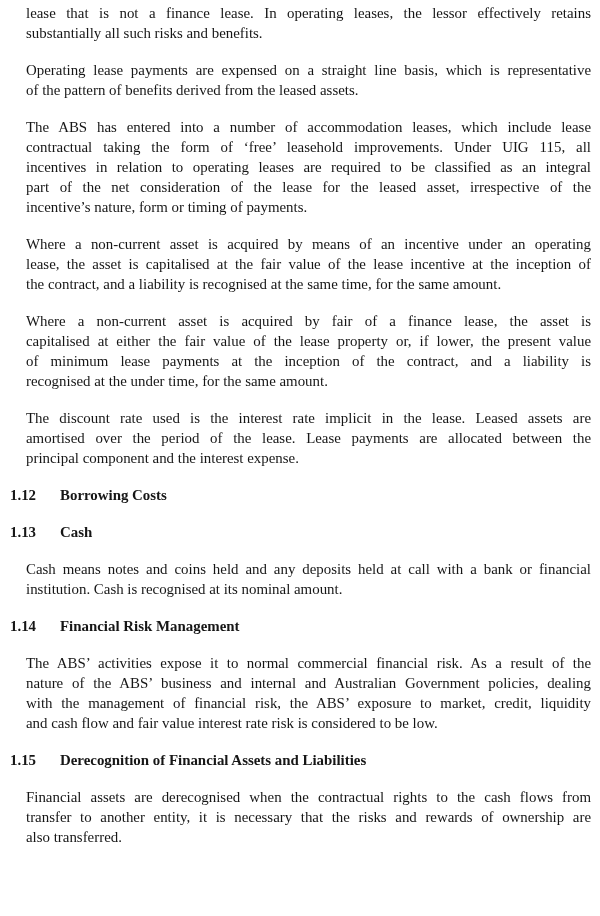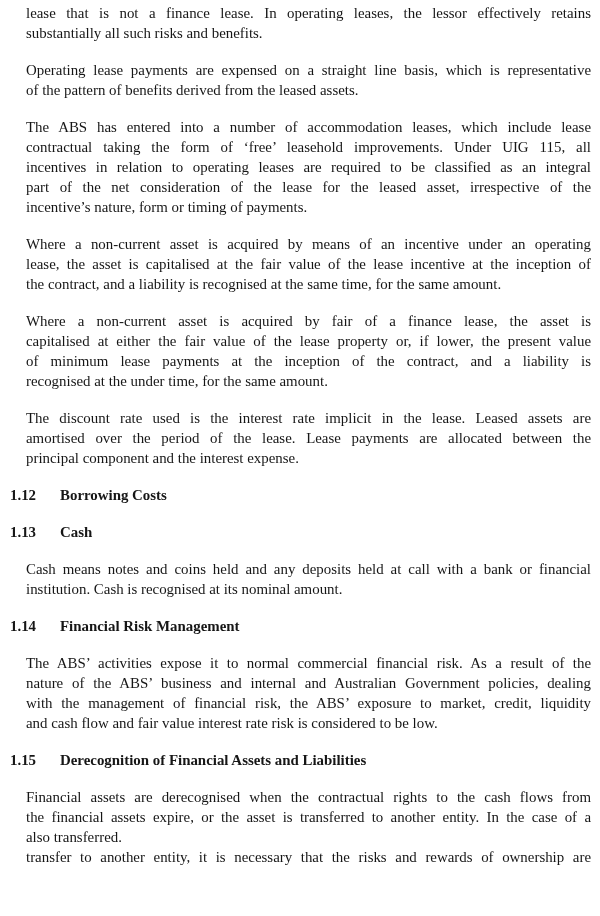--- a/index.html
+++ b/index.html
@@ -114,18 +114,17 @@
     <div class="line">with the management of financial risk, the ABS’ exposure to market, credit, liquidity</div>
     <div class="line last">and cash flow and fair value interest rate risk is considered to be low.</div>
   </div>
 
   <div class="heading">
     <span class="num">1.15</span><span>Derecognition of Financial Assets and Liabilities</span>
   </div>
 
   <div class="para">
     <div class="line">Financial assets are derecognised when the contractual rights to the cash flows from</div>
-    <div class="line">the financial assets expire, or the asset is transferred to another entity.  In the case of a</div>
+    <div class="line">transfer to another entity, it is necessary that the risks and rewards of ownership are</div>
     <div class="line last">also transferred.</div>
-    <div class="line">transfer to another entity, it is necessary that the risks and rewards of ownership are</div>
   </div>
 
 </div>
 
 </body></html>

